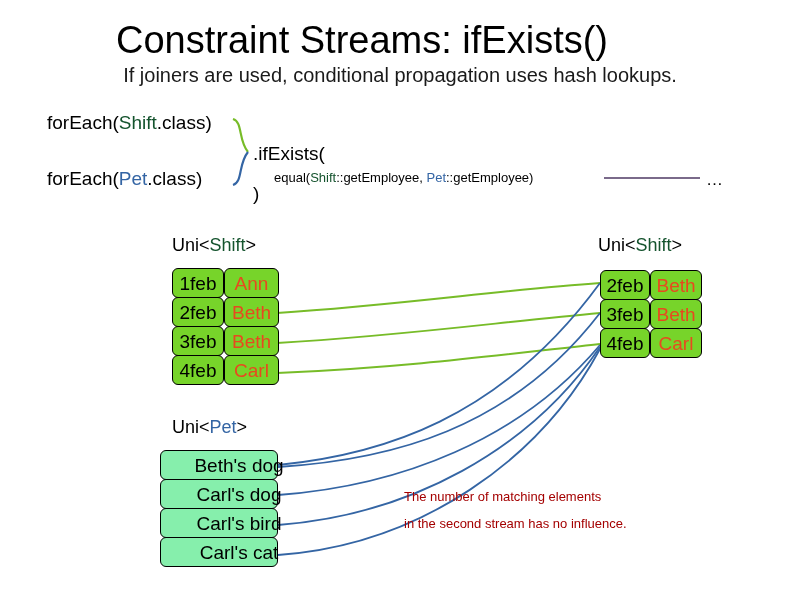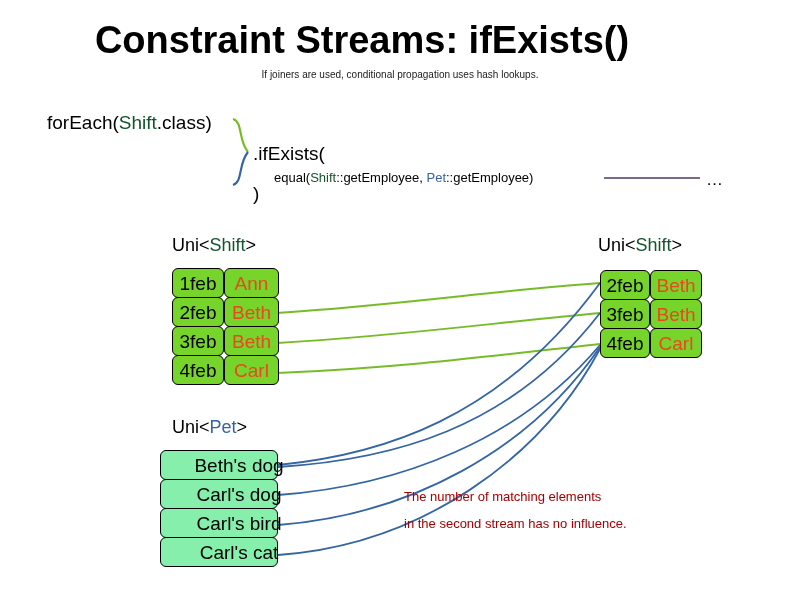--- a/index.html
+++ b/index.html
@@ -19,31 +19,31 @@
 
   
   .title {
     position: absolute;
     left: 0;
     top: 18px;
     width: 724px;
     text-align: center;
     font-size: 38px;
     line-height: 44px;
-    font-weight: bold;
+    font-weight: normal;
     color: #000000;
     white-space: nowrap;
   }
   .subtitle {
     position: absolute;
     left: 0;
     top: 66px;
     width: 800px;
     text-align: center;
-    font-size: 10px;
+    font-size: 20px;
     line-height: 18px;
     color: #1a1a1a;
   }
 
   
   .code-line {
     position: absolute;
     font-size: 19px;
     line-height: 22px;
     white-space: nowrap;
@@ -146,20 +146,21 @@
 </head>
 <body>
 
 <div id="slide">
 
   <div class="title">Constraint Streams: ifExists()</div>
   <div class="subtitle">If joiners are used, conditional propagation uses hash lookups.</div>
 
   <div class="code-line code-foreach-shift"><span>forEach(</span><span class="tok-shift">Shift</span><span>.class)</span></div>
 
+  <div class="code-line code-foreach-pet"><span>forEach(</span><span class="tok-pet">Pet</span><span>.class)</span></div>
 
   <div class="code-line code-ifexists">.ifExists(</div>
 
   <div class="code-equal"><span>equal(</span><span class="tok-shift">Shift</span><span>::getEmployee, </span><span class="tok-pet">Pet</span><span>::getEmployee)</span></div>
 
   <div class="code-line code-closeparen">)</div>
 
   <div class="dots">…</div>
 
   <div class="stream-label lbl-left-shift"><span>Uni&lt;</span><span class="tok-shift">Shift</span><span>&gt;</span></div>

